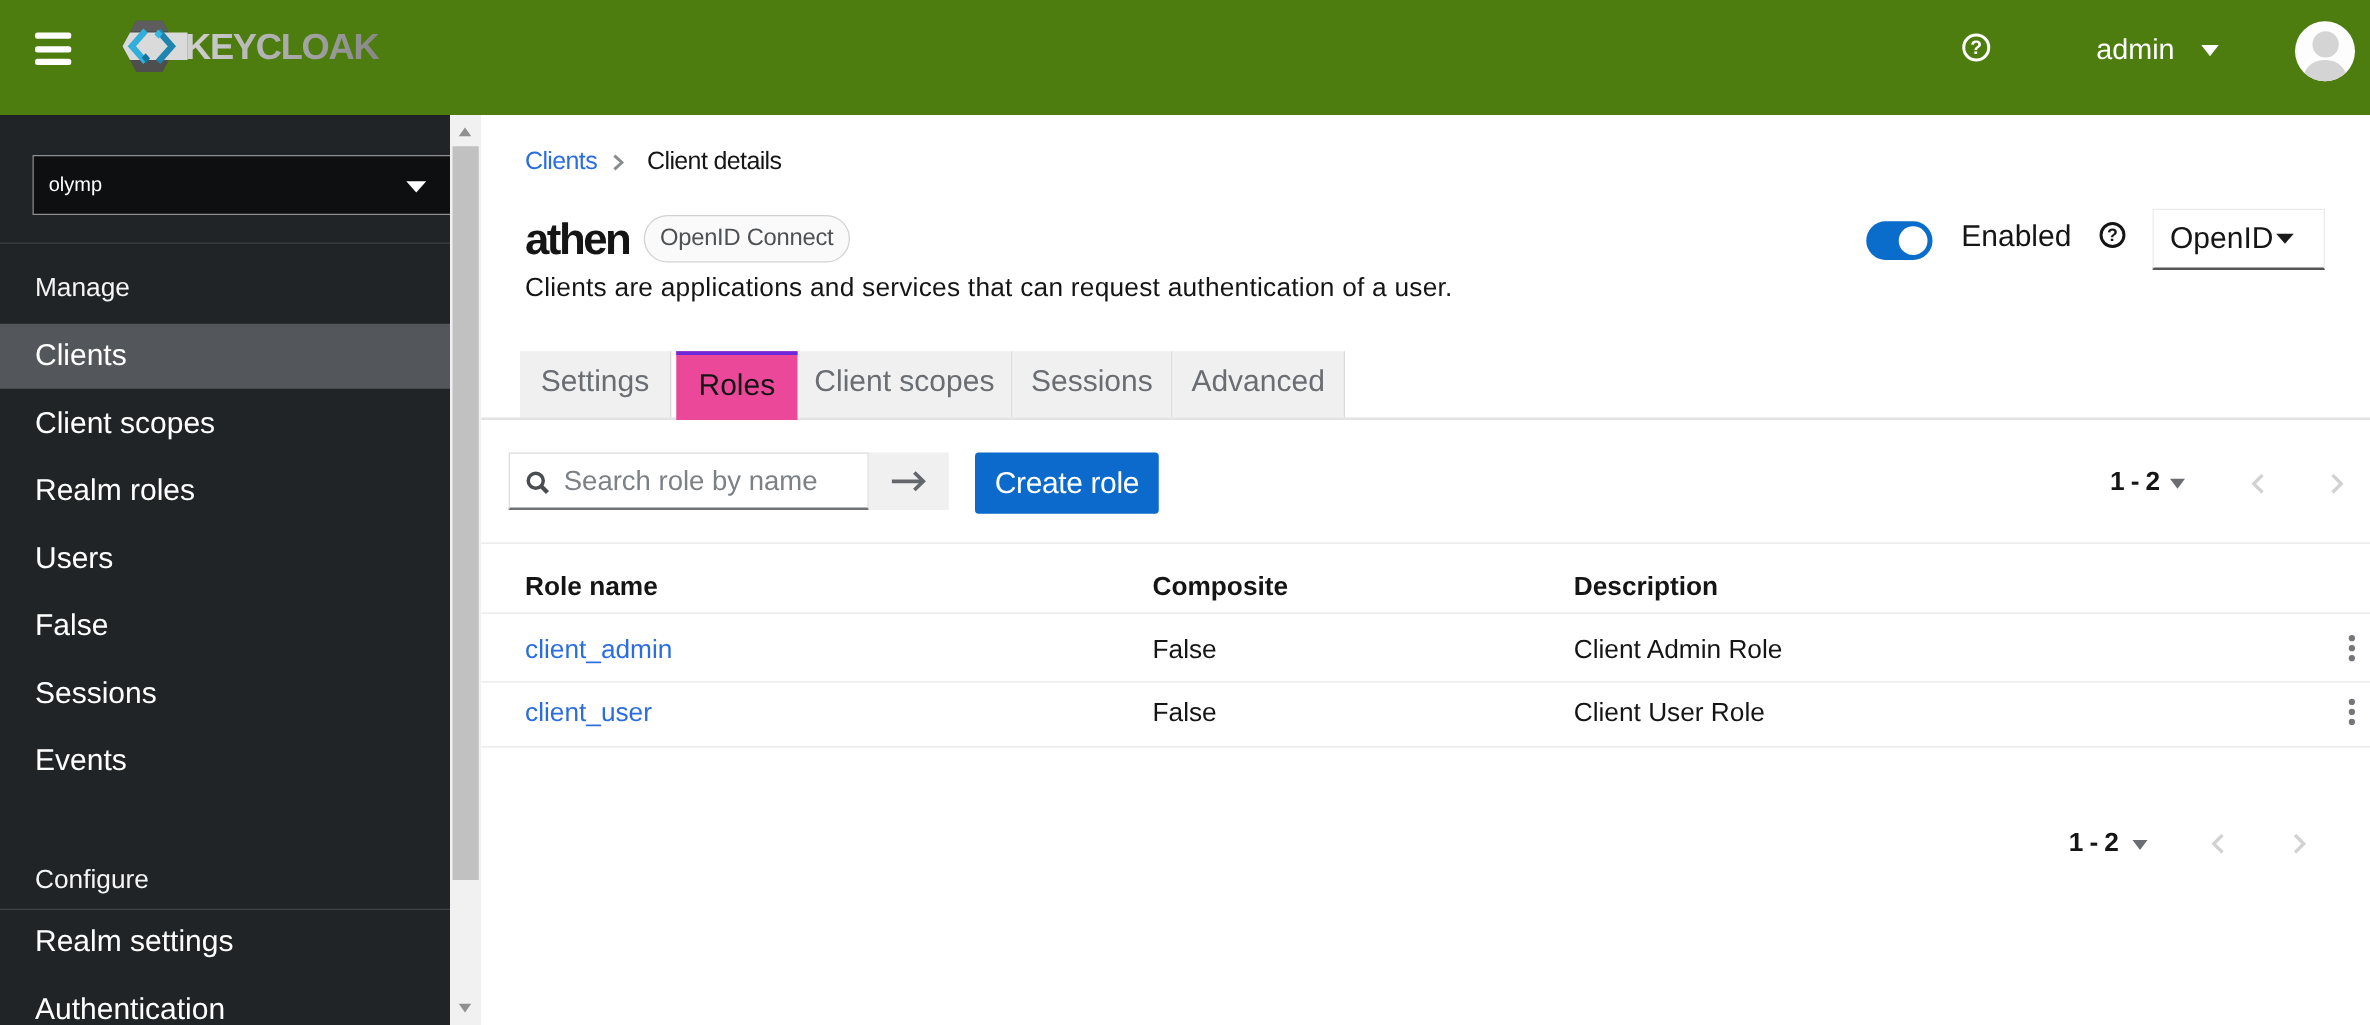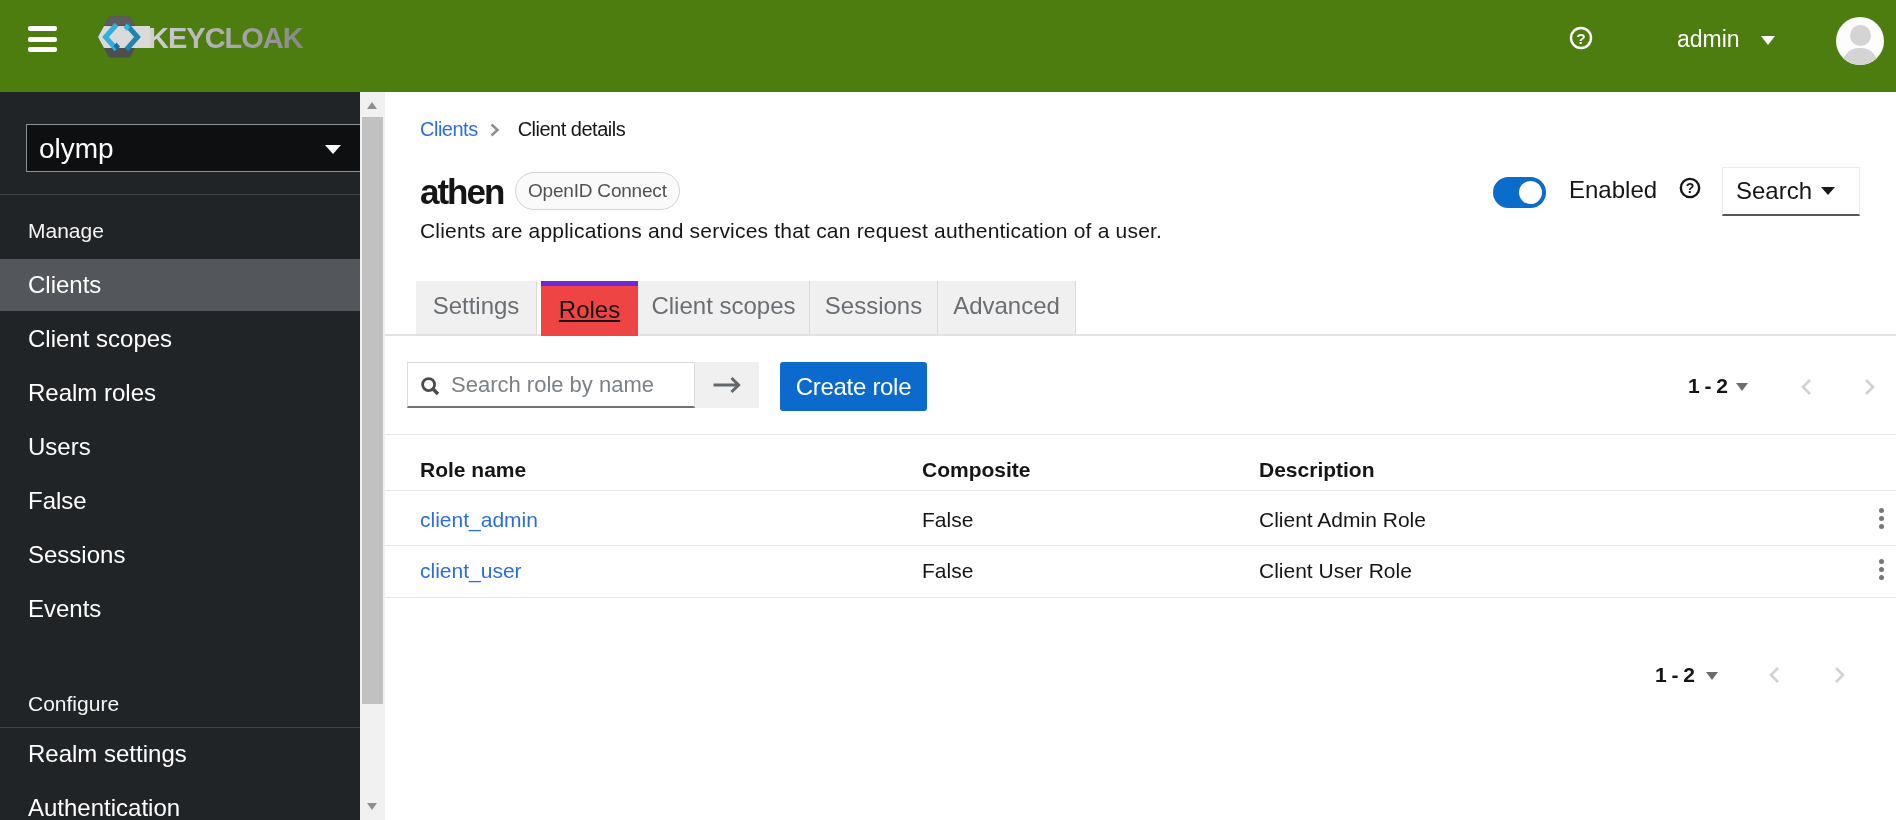--- a/index.html
+++ b/index.html
@@ -7,21 +7,21 @@
     font-family:"Liberation Sans", sans-serif; }
   .abs { position:absolute; }
 
   
   #masthead { position:absolute; left:0; top:0; width:1896px; height:92px; background:#4d7c0f; }
   .hbar { position:absolute; left:28px; width:29px; height:5px; background:#fff; border-radius:2px; }
 
   
   #sidebar { position:absolute; left:0; top:92px; width:360px; height:728px; background:#212427; }
   #realmsel { position:absolute; left:26px; top:32px; width:339px; height:48px;
-    background:#0e0f11; border:1px solid #8d8f92; color:#fff; font-size:28px; }
+    background:#0e0f11; border:1px solid #8d8f92; color:#fff; font-size:16px; }
   #realmsel .txt { position:absolute; left:12px; top:10px; line-height:27px; }
   .sep { position:absolute; left:0; width:360px; height:1px; background:#3e4145; }
   .navsec { position:absolute; left:28px; font-size:21px; color:#f5f5f5; }
   .navitem { position:absolute; left:0; width:360px; height:52px; color:#fff; font-size:24px;
     display:flex; align-items:center; padding-left:28px; }
   .navitem.active { background:#53565a; }
 
   
   #sbtrack { position:absolute; left:360px; top:92px; width:25px; height:728px; background:#f1f1f1; }
   #sbthumb { position:absolute; left:2px; top:25px; width:21px; height:587px; background:#c1c1c1; }
@@ -47,23 +47,23 @@
   #enlbl { position:absolute; left:1184px; top:84px; font-size:24px; color:#151515; line-height:28px; }
   #actbtn { position:absolute; left:1337px; top:75px; width:138px; height:49px;
     border:1px solid #ebebeb; border-bottom:2px solid #565656; background:#fff; }
   #actbtn .t { position:absolute; left:13px; top:9px; font-size:24px; color:#151515; line-height:28px; }
 
   
   .tab { position:absolute; top:189px; height:53px; background:#f0f0f0; color:#6a6e73;
     font-size:24px; display:flex; align-items:center; justify-content:center;
     border-right:1px solid #d9d9d9; padding-bottom:4px; }
   #tabline { position:absolute; left:0; top:242px; width:1511px; height:2px; background:#e3e3e3; }
-  #tabactive { position:absolute; top:189px; height:55px; background:#ef4444; color:#151515;
+  #tabactive { position:absolute; top:189px; height:55px; background:#ec4899; color:#151515;
     font-size:24px; display:flex; align-items:center; justify-content:center;
-    border-top:5px solid #6d28d9; z-index:2; padding-bottom:3px;text-decoration:underline; }
+    border-top:3px solid #6d28d9; z-index:2; padding-bottom:3px; }
 
   
   #searchbox { position:absolute; left:22px; top:270px; width:288px; height:46px;
     background:#fff; border:1px solid #dcdcdc; border-bottom:2px solid #6f7276; }
   #searchbox .ph { position:absolute; left:43px; top:9px; font-size:22px; color:#7c8186; }
   #arrowbtn { position:absolute; left:310px; top:270px; width:64px; height:46px; background:#f0f0f0; }
   #createbtn { position:absolute; left:395px; top:270px; width:147px; height:49px;
     background:#0b6acb; border-radius:3px; color:#fff; font-size:24px; letter-spacing:-0.3px;
     display:flex; align-items:center; justify-content:center; }
 
@@ -150,21 +150,21 @@
 
     <div id="toggle">
       <div class="knob"></div>
     </div>
     <div id="enlbl">Enabled</div>
     <svg style="position:absolute;left:1294px;top:85px" width="22" height="22" viewBox="0 0 24 24">
       <circle cx="12" cy="12" r="10" fill="none" stroke="#151515" stroke-width="2.6"></circle>
       <text x="12" y="17.5" text-anchor="middle" font-size="15.5" font-weight="700" fill="#151515">?</text>
     </svg>
     <div id="actbtn">
-      <span class="t">Search</span>
+      <span class="t">OpenID</span>
       <span class="abs" style="left:98px;top:19px;width:0;height:0;border-left:7px solid transparent;border-right:7px solid transparent;border-top:8px solid #1a1a1a"></span>
     </div>
 
     <div class="tab" style="left:31px;width:121px">Settings</div>
     <div id="tabactive" style="left:156px;width:97px">Roles</div>
     <div class="tab" style="left:253px;width:172px">Client scopes</div>
     <div class="tab" style="left:425px;width:128px">Sessions</div>
     <div class="tab" style="left:553px;width:138px">Advanced</div>
     <div id="tabline"></div>
 

